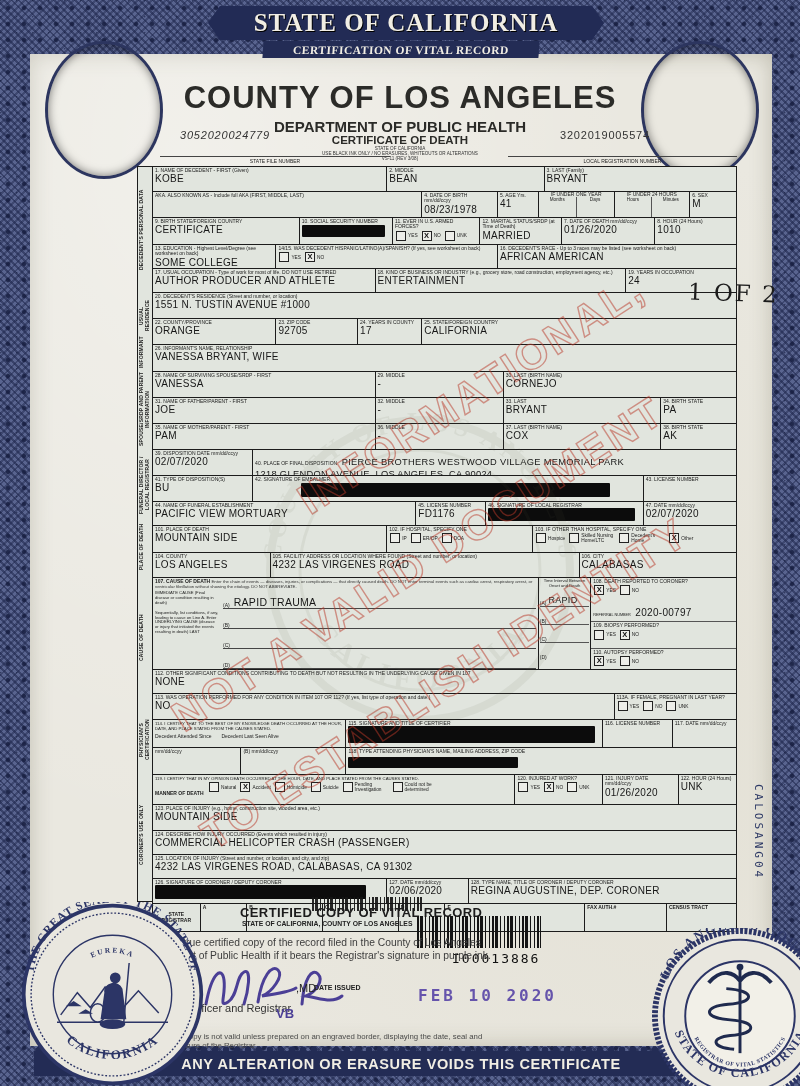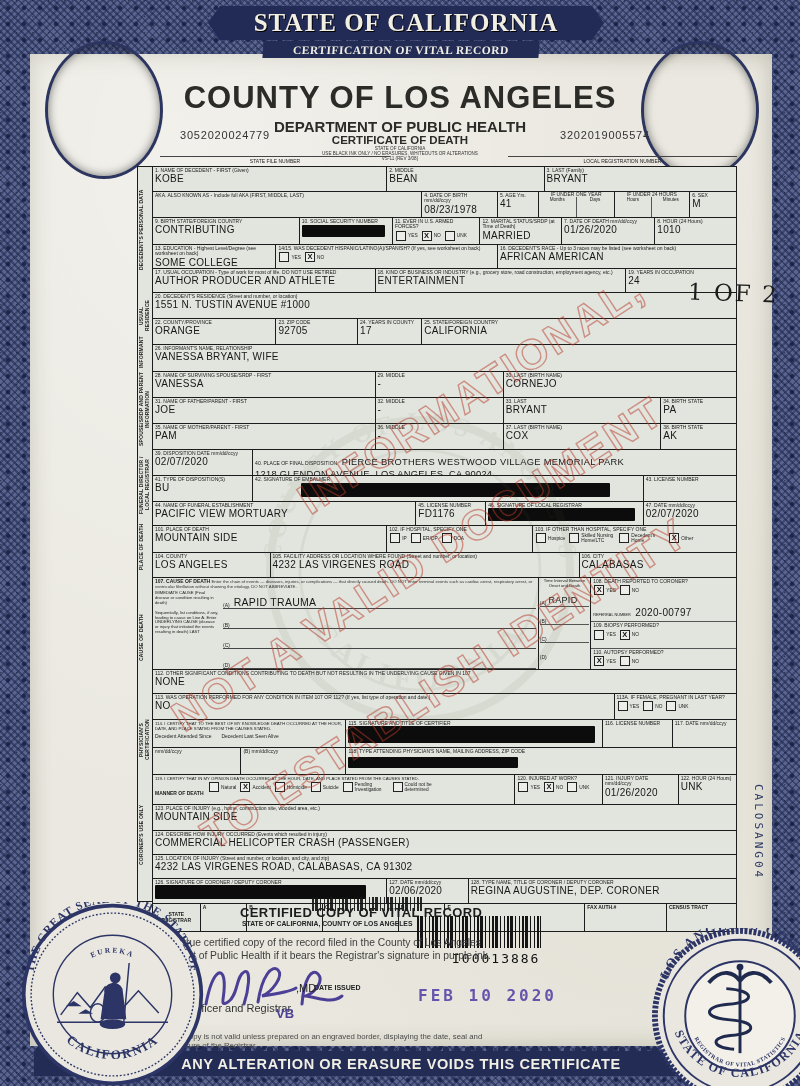--- a/index.html
+++ b/index.html
@@ -111,21 +111,21 @@
 
   <div class="county">COUNTY OF LOS ANGELES</div>
   <div class="dept">DEPARTMENT OF PUBLIC HEALTH</div>
   <div class="certt">CERTIFICATE OF DEATH</div>
   <div class="tinyhdr">
     <div>STATE OF CALIFORNIA</div>
     <div>USE BLACK INK ONLY / NO ERASURES, WHITEOUTS OR ALTERATIONS</div>
     <div>VS-11 (REV 3/08)</div>
   </div>
 
-  <div class="filenum" style="left:180px;top:129px;">3052020024779</div>
+  <div class="filenum" style="left:180px;top:129px;font-style:italic;">3052020024779</div>
   <div class="filelabel" style="left:160px;top:156px;width:230px;">STATE FILE NUMBER</div>
   <div class="filenum" style="left:560px;top:129px;">3202019005574</div>
   <div class="filelabel" style="left:508px;top:156px;width:229px;">LOCAL REGISTRATION NUMBER</div>
 
   <div class="vstrip"></div>
   <div class="vlab" style="top:170px;height:120px;">DECEDENT'S PERSONAL DATA</div>
   <div class="vlab" style="top:292px;height:48px;">USUAL RESIDENCE</div>
   <div class="vlab" style="top:342px;height:26px;">INFORMANT</div>
   <div class="vlab" style="top:370px;height:78px;">SPOUSE/SRDP AND PARENT INFORMATION</div>
   <div class="vlab" style="top:450px;height:70px;">FUNERAL DIRECTOR / LOCAL REGISTRAR</div>
@@ -179,21 +179,21 @@
         </div>
       <div class="c" style="width:8%">
           <span class="cl">6. SEX</span>
           <span class="cv">M</span>
         </div>
     </div>
 
     <div class="fr" style="height:27px">
       <div class="c" style="width:25%">
           <span class="cl">9. BIRTH STATE/FOREIGN COUNTRY</span>
-          <span class="cv">CONTRIBUTING</span>
+          <span class="cv">CERTIFICATE</span>
         </div>
       <div class="c" style="width:16%">
           <span class="cl">10. SOCIAL SECURITY NUMBER</span>
           <div class="redact" style="height:12px;width:94%;margin-top:1px;"></div>
         </div>
       <div class="c" style="width:15%"><span class="cl">11. EVER IN U.S. ARMED FORCES?</span><span><span class="opt">
               <span class="box"></span>
               <span class="obl">YES</span>
             </span><span class="opt">
               <span class="box">X</span>

